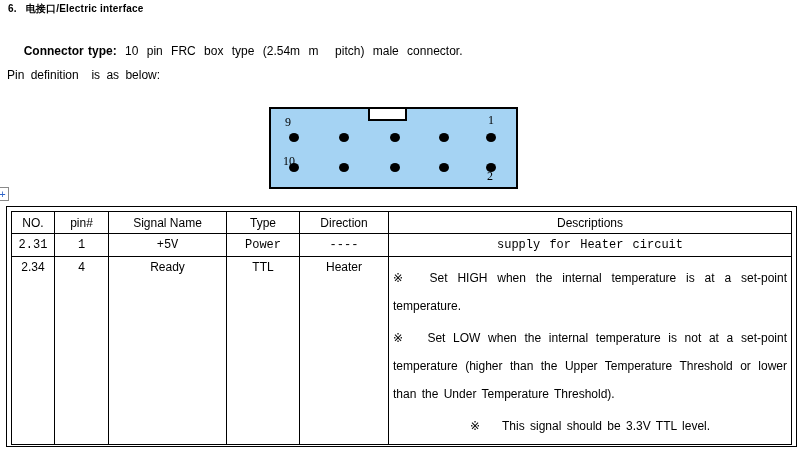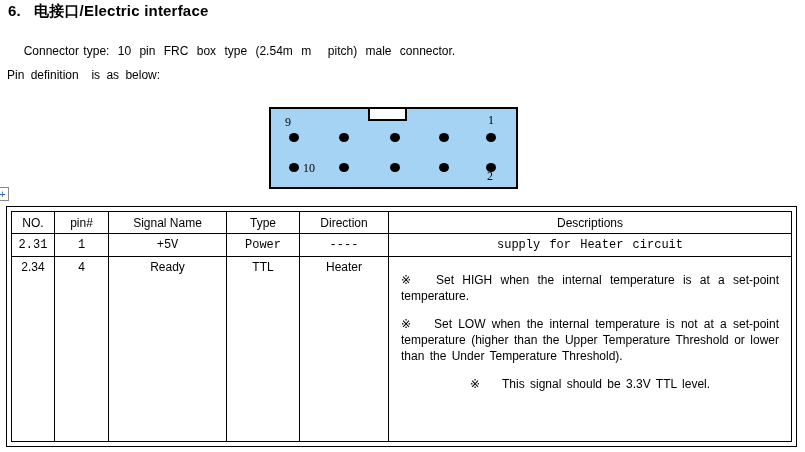--- a/index.html
+++ b/index.html
@@ -8,28 +8,28 @@
     position: relative;
     background: #ffffff;
     overflow: hidden;
     font-family: "Liberation Sans", "DejaVu Sans", sans-serif;
     color: #000;
   }
 
   
   .section-title {
     position: absolute; left: 8px; top: 2px;
-    font-size: 15px; font-weight: bold;
+    font-size: 10px; font-weight: bold;
     white-space: pre; letter-spacing: 0.2px;
   }
   .connector-line {
     position: absolute; left: 7px; top: 30px;
     font-size: 12px; white-space: pre; word-spacing: 5px;
   }
-  .connector-line .lbl { font-weight: normal; word-spacing: 1px; }
+  .connector-line .lbl { font-weight: bold; word-spacing: 1px; }
   .pin-note {
     position: absolute; left: 7px; top: 68px;
     font-size: 12px; white-space: pre; word-spacing: 3px; text-align: right;
   }
 
   
   .connector {
     position: absolute; left: 269px; top: 107px;
     width: 245px; height: 78px;
     background: #a5d3f3;
@@ -55,21 +55,21 @@
   .d8  { left: 119px; top: 54px; }
   .d9  { left: 168px; top: 54px; }
   .d10 { left: 215px; top: 54px; }
   .pin-lab {
     position: absolute;
     font-family: "Liberation Serif", "DejaVu Serif", serif;
     font-size: 12px; line-height: 12px; color: #000;
   }
   .pl-tl { left: 14px;  top: 7px; }
   .pl-tr { left: 217px; top: 5px; }
-  .pl-bl { left: 12px;  top: 53px; margin-left: 20px; }
+  .pl-bl { left: 12px;  top: 46px; }
   .pl-br { left: 216px; top: 61px; }
 
   
   .tbl-handle {
     position: absolute; left: -4px; top: 187px;
     width: 13px; height: 14px;
     border: 1px solid #8a8a8a; background: #fff;
     font-size: 11px; line-height: 13px; text-align: center;
     color: #2f64c8; box-sizing: border-box;
   }
@@ -92,21 +92,21 @@
   }
   tr.hdr td { height: 21px; }
   tr.r td   { height: 22px; font-family: Liberation Mono, monospace; }
   td.desc   { text-align: left; padding-left: 9px; word-spacing: 2px; margin-top: 16px; }
   td.desc-h { text-align: left; padding-left: 2px; }
   tr.tall td {
     vertical-align: top; padding-top: 3px;
   }
   td.desc-long { text-align: left; padding: 2px 3px 0 5px; }
   .desc-p {
-    margin: 12px; line-height: 16px;
+    margin: 4px; line-height: 28px;
     text-align: justify; word-spacing: 2px;
   }
   .desc-p:last-child { text-align: center; }
   .ref { margin-right: 22px; }
 </style>
 </head>
 <body>
 
 <div class="section-title">6.   电接口/Electric interface</div>
 <div class="connector-line">

